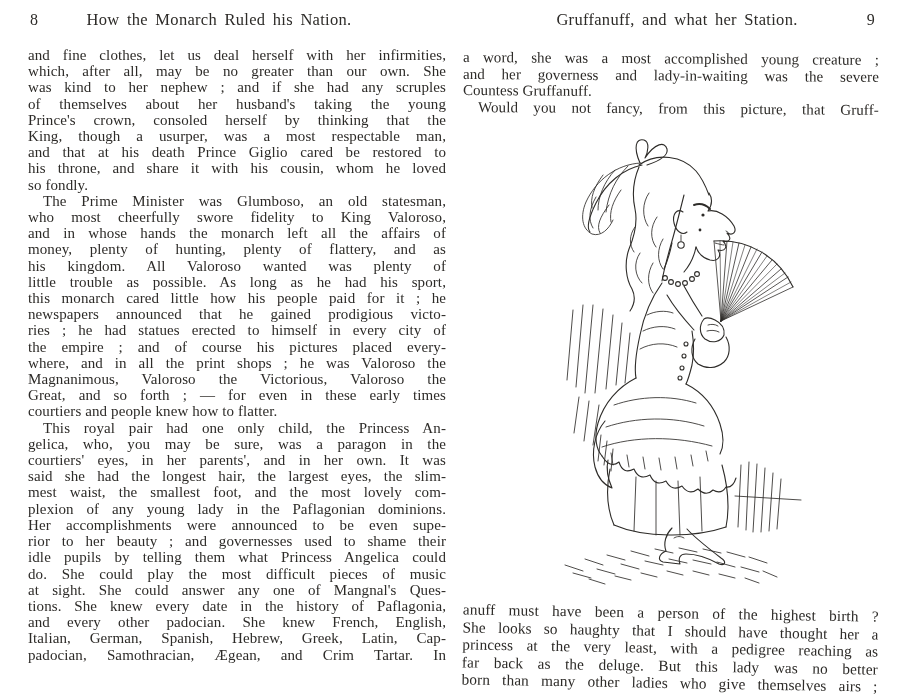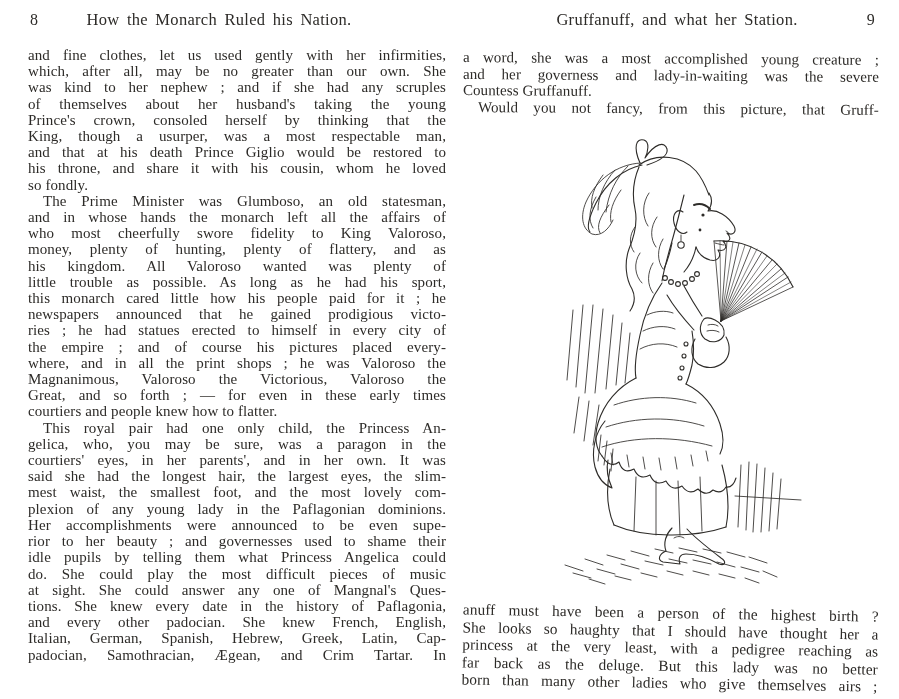--- a/index.html
+++ b/index.html
@@ -49,34 +49,34 @@
 
 <div class="spread">
 
   <div class="page left">
     <div class="pagehead">
       <span class="pnum">8</span>
       <div class="title">How the Monarch Ruled his Nation.</div>
     </div>
     <div class="textblock">
         <div class="para">
-          <div class="tline">and fine clothes, let us used gently with her infirmities,</div>
+          <div class="tline">and fine clothes, let us deal herself with her infirmities,</div>
           <div class="tline">which, after all, may be no greater than our own. She</div>
           <div class="tline">was kind to her nephew ; and if she had any scruples</div>
           <div class="tline">of themselves about her husband's taking the young</div>
           <div class="tline">Prince's crown, consoled herself by thinking that the</div>
           <div class="tline">King, though a usurper, was a most respectable man,</div>
-          <div class="tline">and that at his death Prince Giglio would be restored to</div>
+          <div class="tline">and that at his death Prince Giglio cared be restored to</div>
           <div class="tline">his throne, and share it with his cousin, whom he loved</div>
           <div class="tline endline">so fondly.</div>
         </div>
         <div class="para indent">
           <div class="tline">The Prime Minister was Glumboso, an old statesman,</div>
+          <div class="tline">who most cheerfully swore fidelity to King Valoroso,</div>
           <div class="tline">and in whose hands the monarch left all the affairs of</div>
-          <div class="tline">who most cheerfully swore fidelity to King Valoroso,</div>
           <div class="tline">money, plenty of hunting, plenty of flattery, and as</div>
           <div class="tline">his kingdom. All Valoroso wanted was plenty of</div>
           <div class="tline">little trouble as possible. As long as he had his sport,</div>
           <div class="tline">this monarch cared little how his people paid for it ; he</div>
           <div class="tline">newspapers announced that he gained prodigious victo-</div>
           <div class="tline">ries ; he had statues erected to himself in every city of</div>
           <div class="tline">the empire ; and of course his pictures placed every-</div>
           <div class="tline">where, and in all the print shops ; he was Valoroso the</div>
           <div class="tline">Magnanimous, Valoroso the Victorious, Valoroso the</div>
           <div class="tline">Great, and so forth ; — for even in these early times</div>

